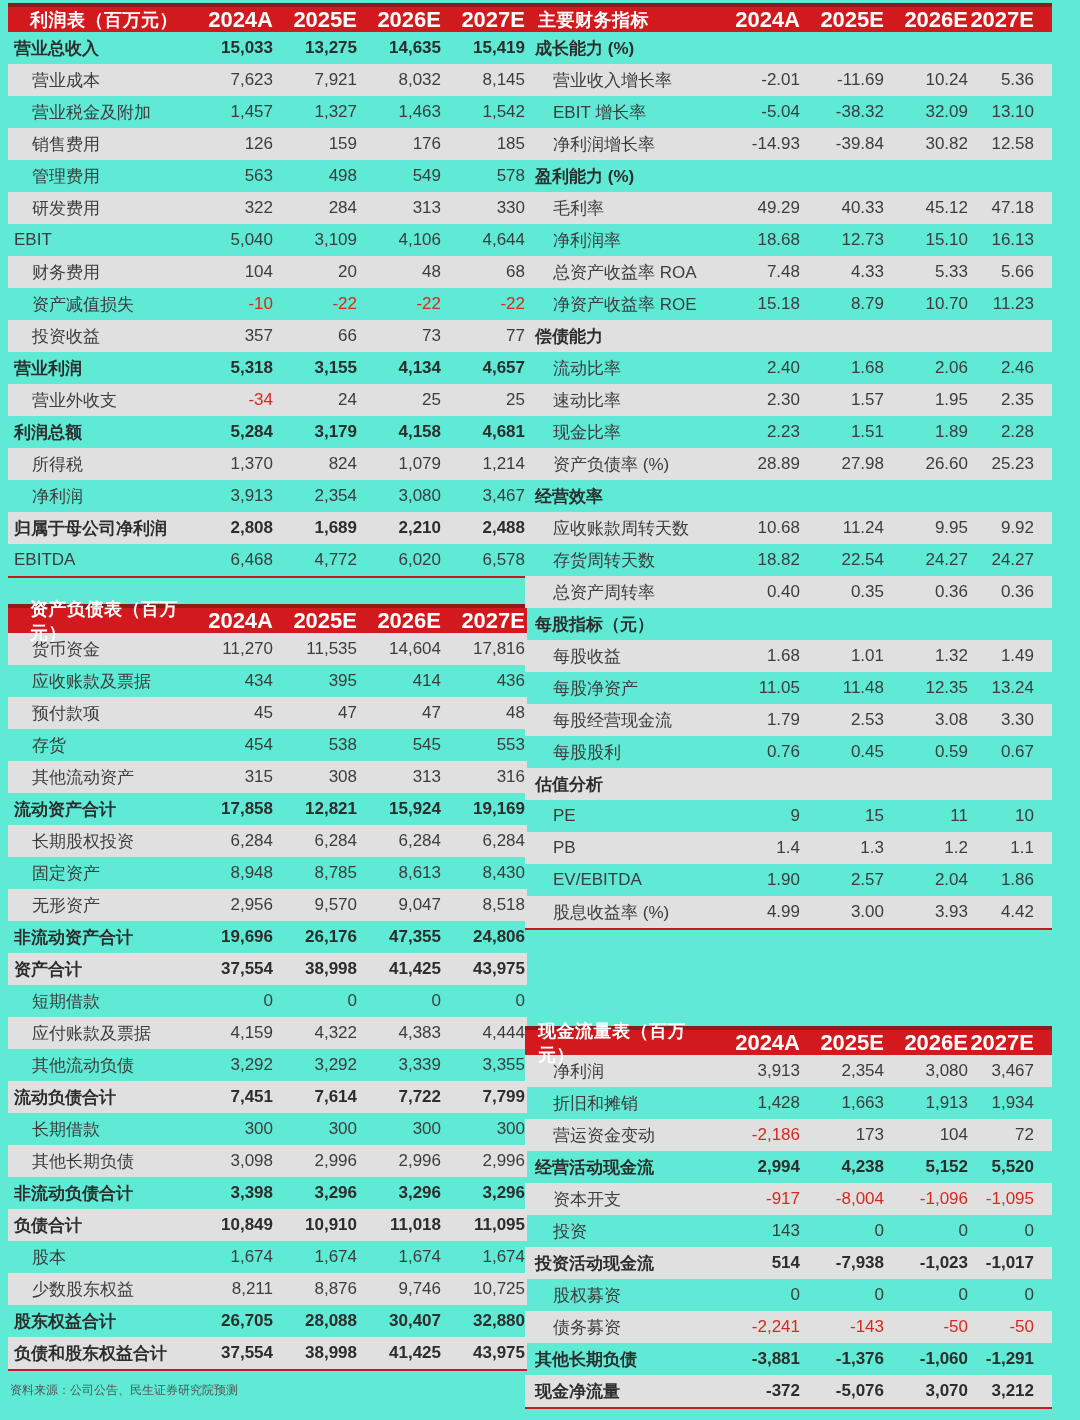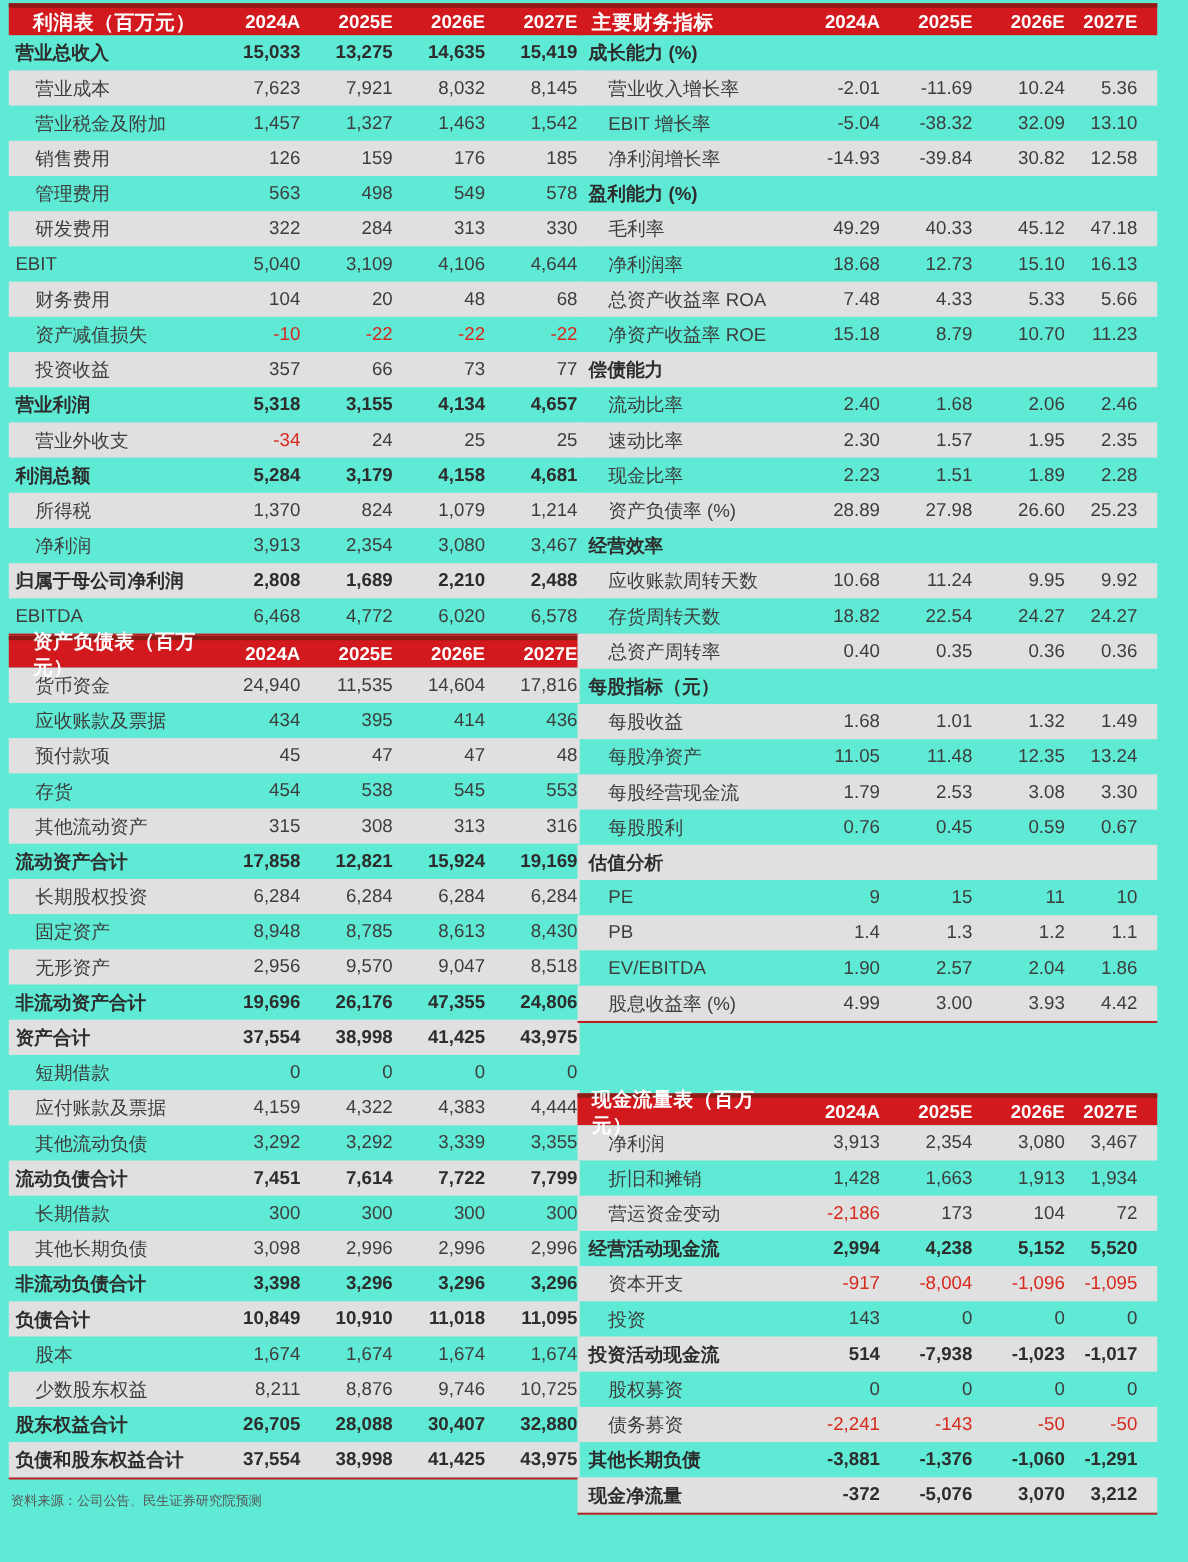--- a/index.html
+++ b/index.html
@@ -16,32 +16,32 @@
   body{
     width:1080px;height:1420px;overflow:hidden;position:relative;
     font-family:"Liberation Sans","DejaVu Sans",sans-serif;
   }
   .page{position:absolute;left:0;top:0;width:1080px;height:1420px;background:#5eead4;overflow:hidden;}
   .col{position:absolute;top:3px;}
   .col-left{left:8px;width:519px;}
   .col-right{left:525px;width:527px;}
 
   .fin-table{border-bottom:2px solid var(--underline);}
-  .tbl-balance{}
-  .tbl-cashflow{margin-top:64px;}
+  .tbl-balance{margin-top:26px;}
+  .tbl-cashflow{margin-top:96px;}
 
   .thead{
     display:flex;align-items:center;height:29px;
     background:var(--red);border-top:4px solid var(--darkred);
     color:#fff;font-weight:700;
   }
   .thead .t{flex:1;font-size:18px;letter-spacing:.5px;}
   .col-left .thead .t{padding-left:22px;}
   .col-right .thead .t{padding-left:13px;}
-  .thead .y{width:84px;text-align:right;font-size:17px;}
+  .thead .y{width:84px;text-align:right;font-size:22px;}
 
   .row{display:flex;align-items:center;height:32px;}
   .stripe-even .rows .row:nth-child(even){background:var(--stripe);}
   .stripe-odd  .rows .row:nth-child(odd){background:var(--stripe);}
 
   .lbl{flex:1;font-size:17px;color:var(--txt);white-space:nowrap;overflow:hidden;}
   .col-left .lbl{padding-left:6px;}
   .col-left .row.indent .lbl{padding-left:24px;}
   .col-right .lbl{padding-left:10px;}
   .col-right .row.indent .lbl{padding-left:28px;}
@@ -194,21 +194,21 @@
         <div class="thead">
           <div class="t">资产负债表（百万元）</div>
           <div class="y">2024A</div>
           <div class="y">2025E</div>
           <div class="y">2026E</div>
           <div class="y">2027E</div>
         </div>
         <div class="rows">
           <div class="row indent">
             <div class="lbl">货币资金</div>
-            <div class="num">24,940</div>
+            <div class="num">11,270</div>
             <div class="num">11,535</div>
             <div class="num">14,604</div>
             <div class="num">17,816</div>
           </div>
           <div class="row indent">
             <div class="lbl">应收账款及票据</div>
             <div class="num">434</div>
             <div class="num">395</div>
             <div class="num">414</div>
             <div class="num">436</div>

